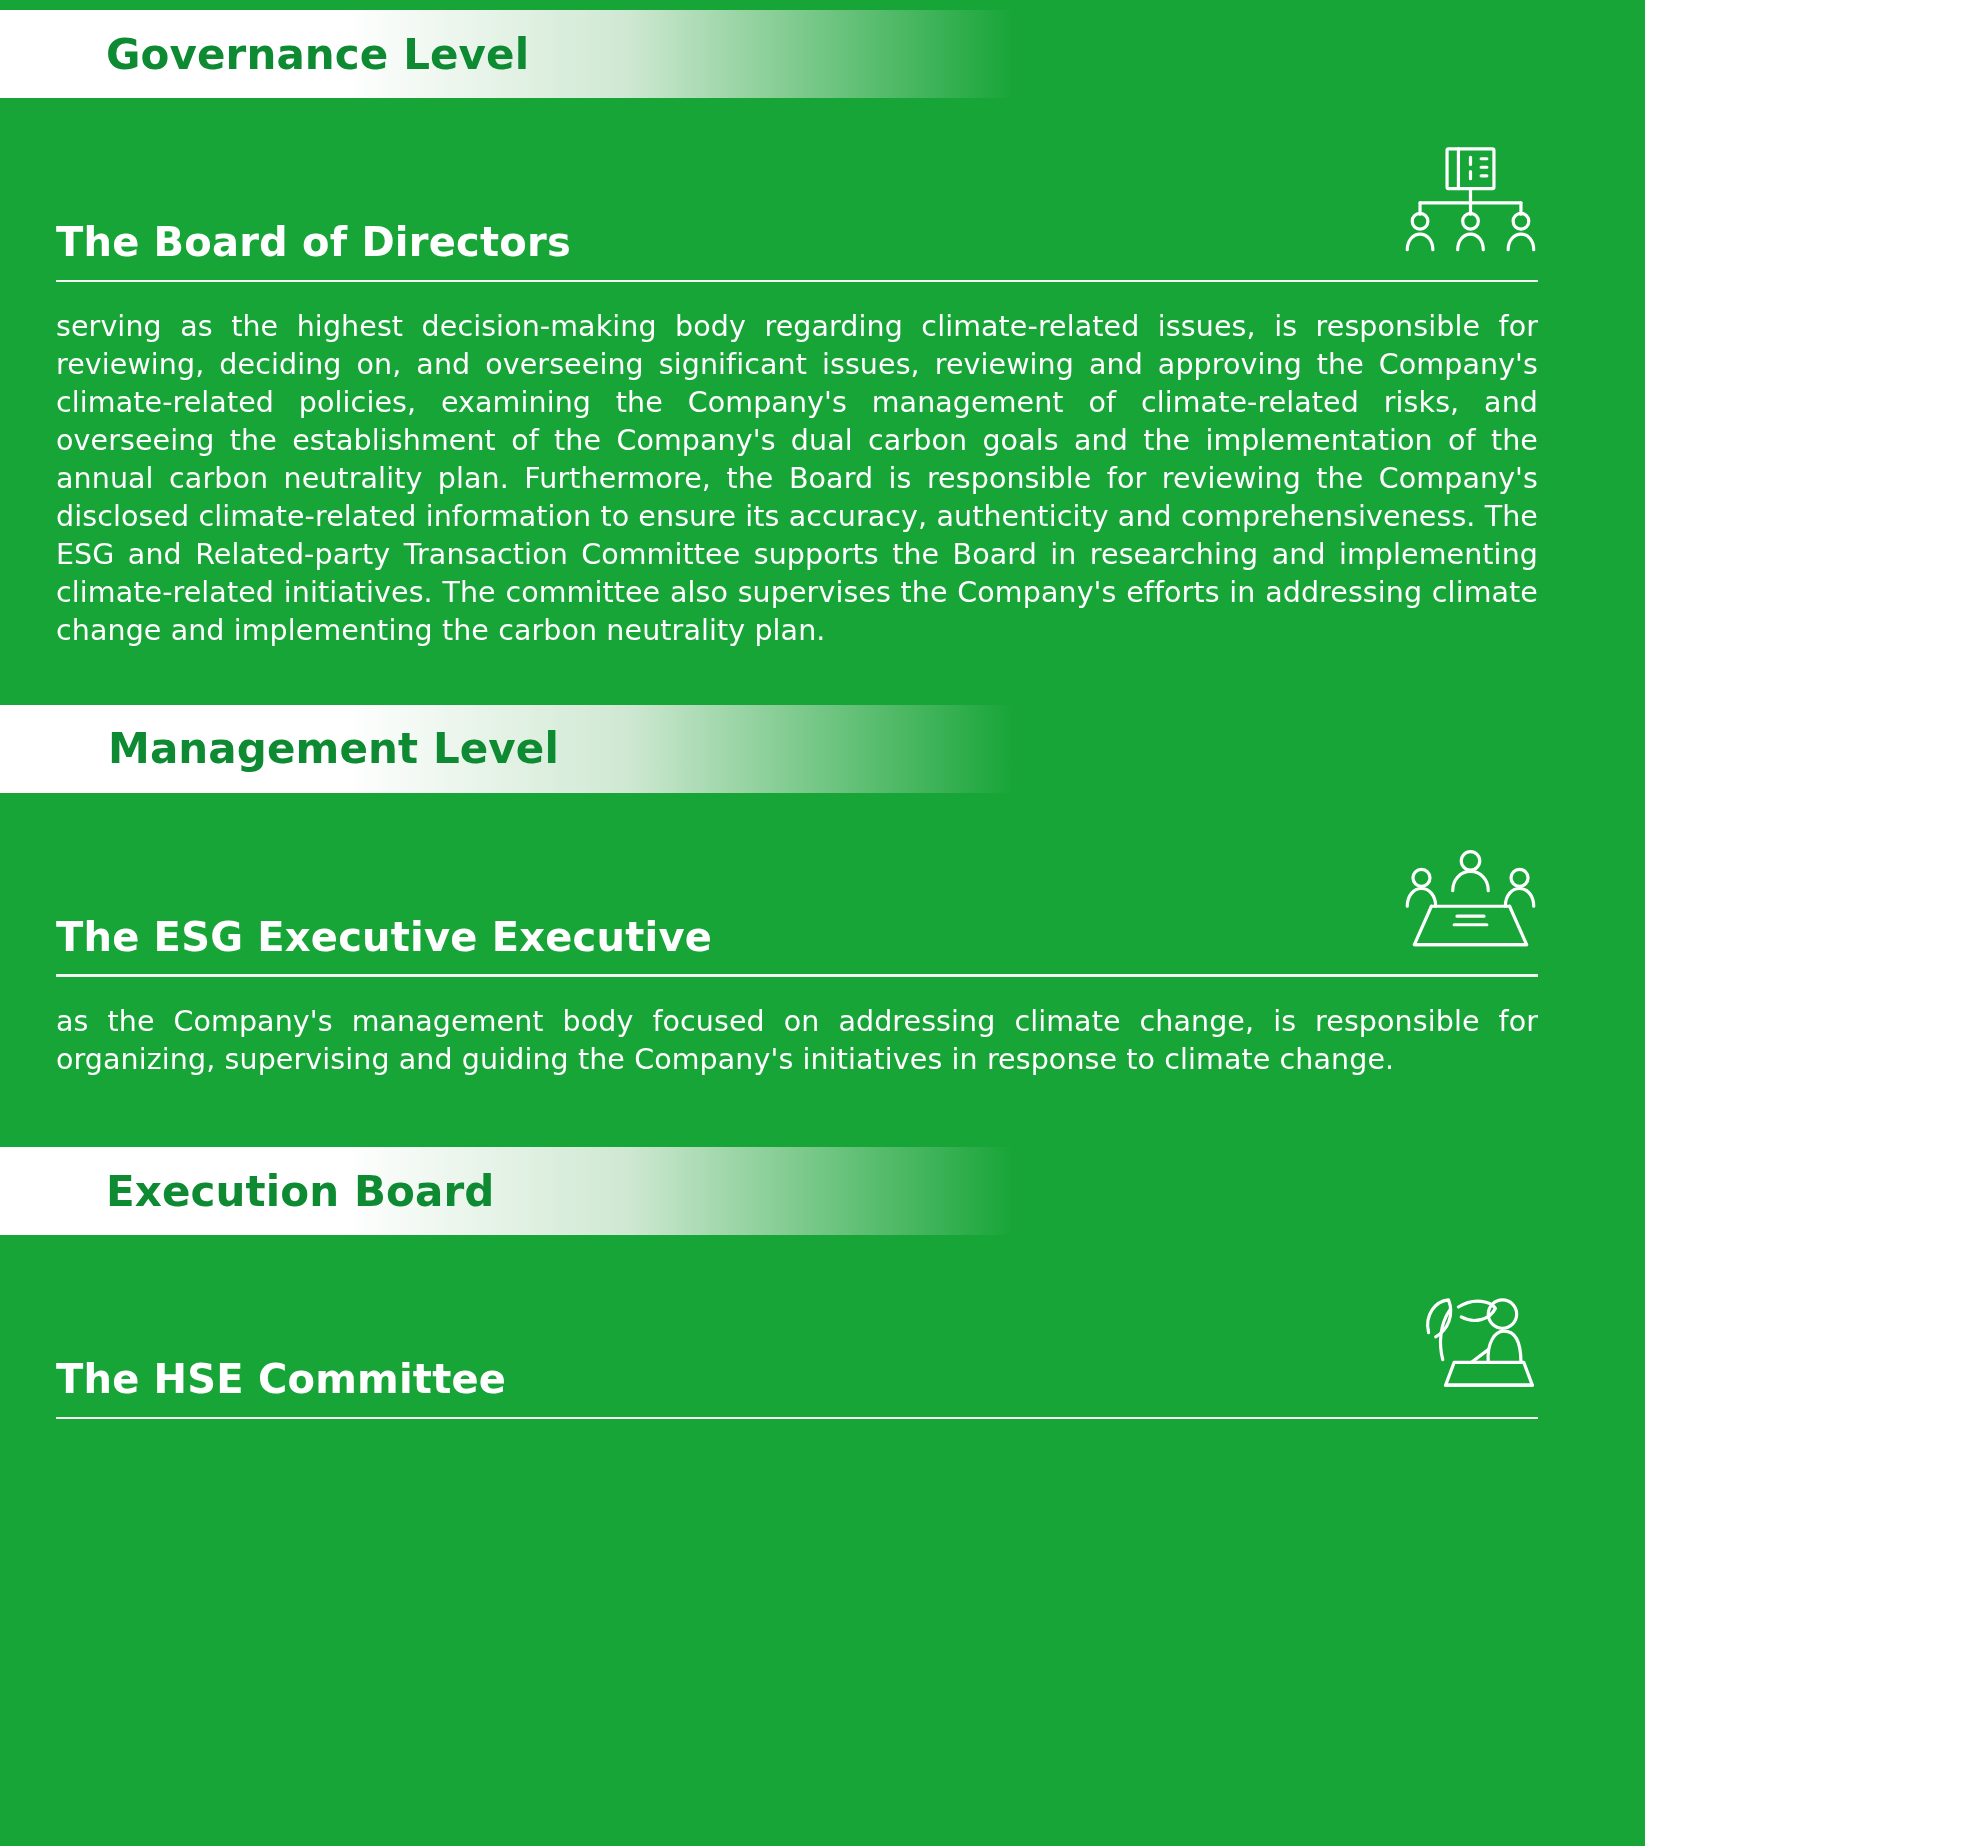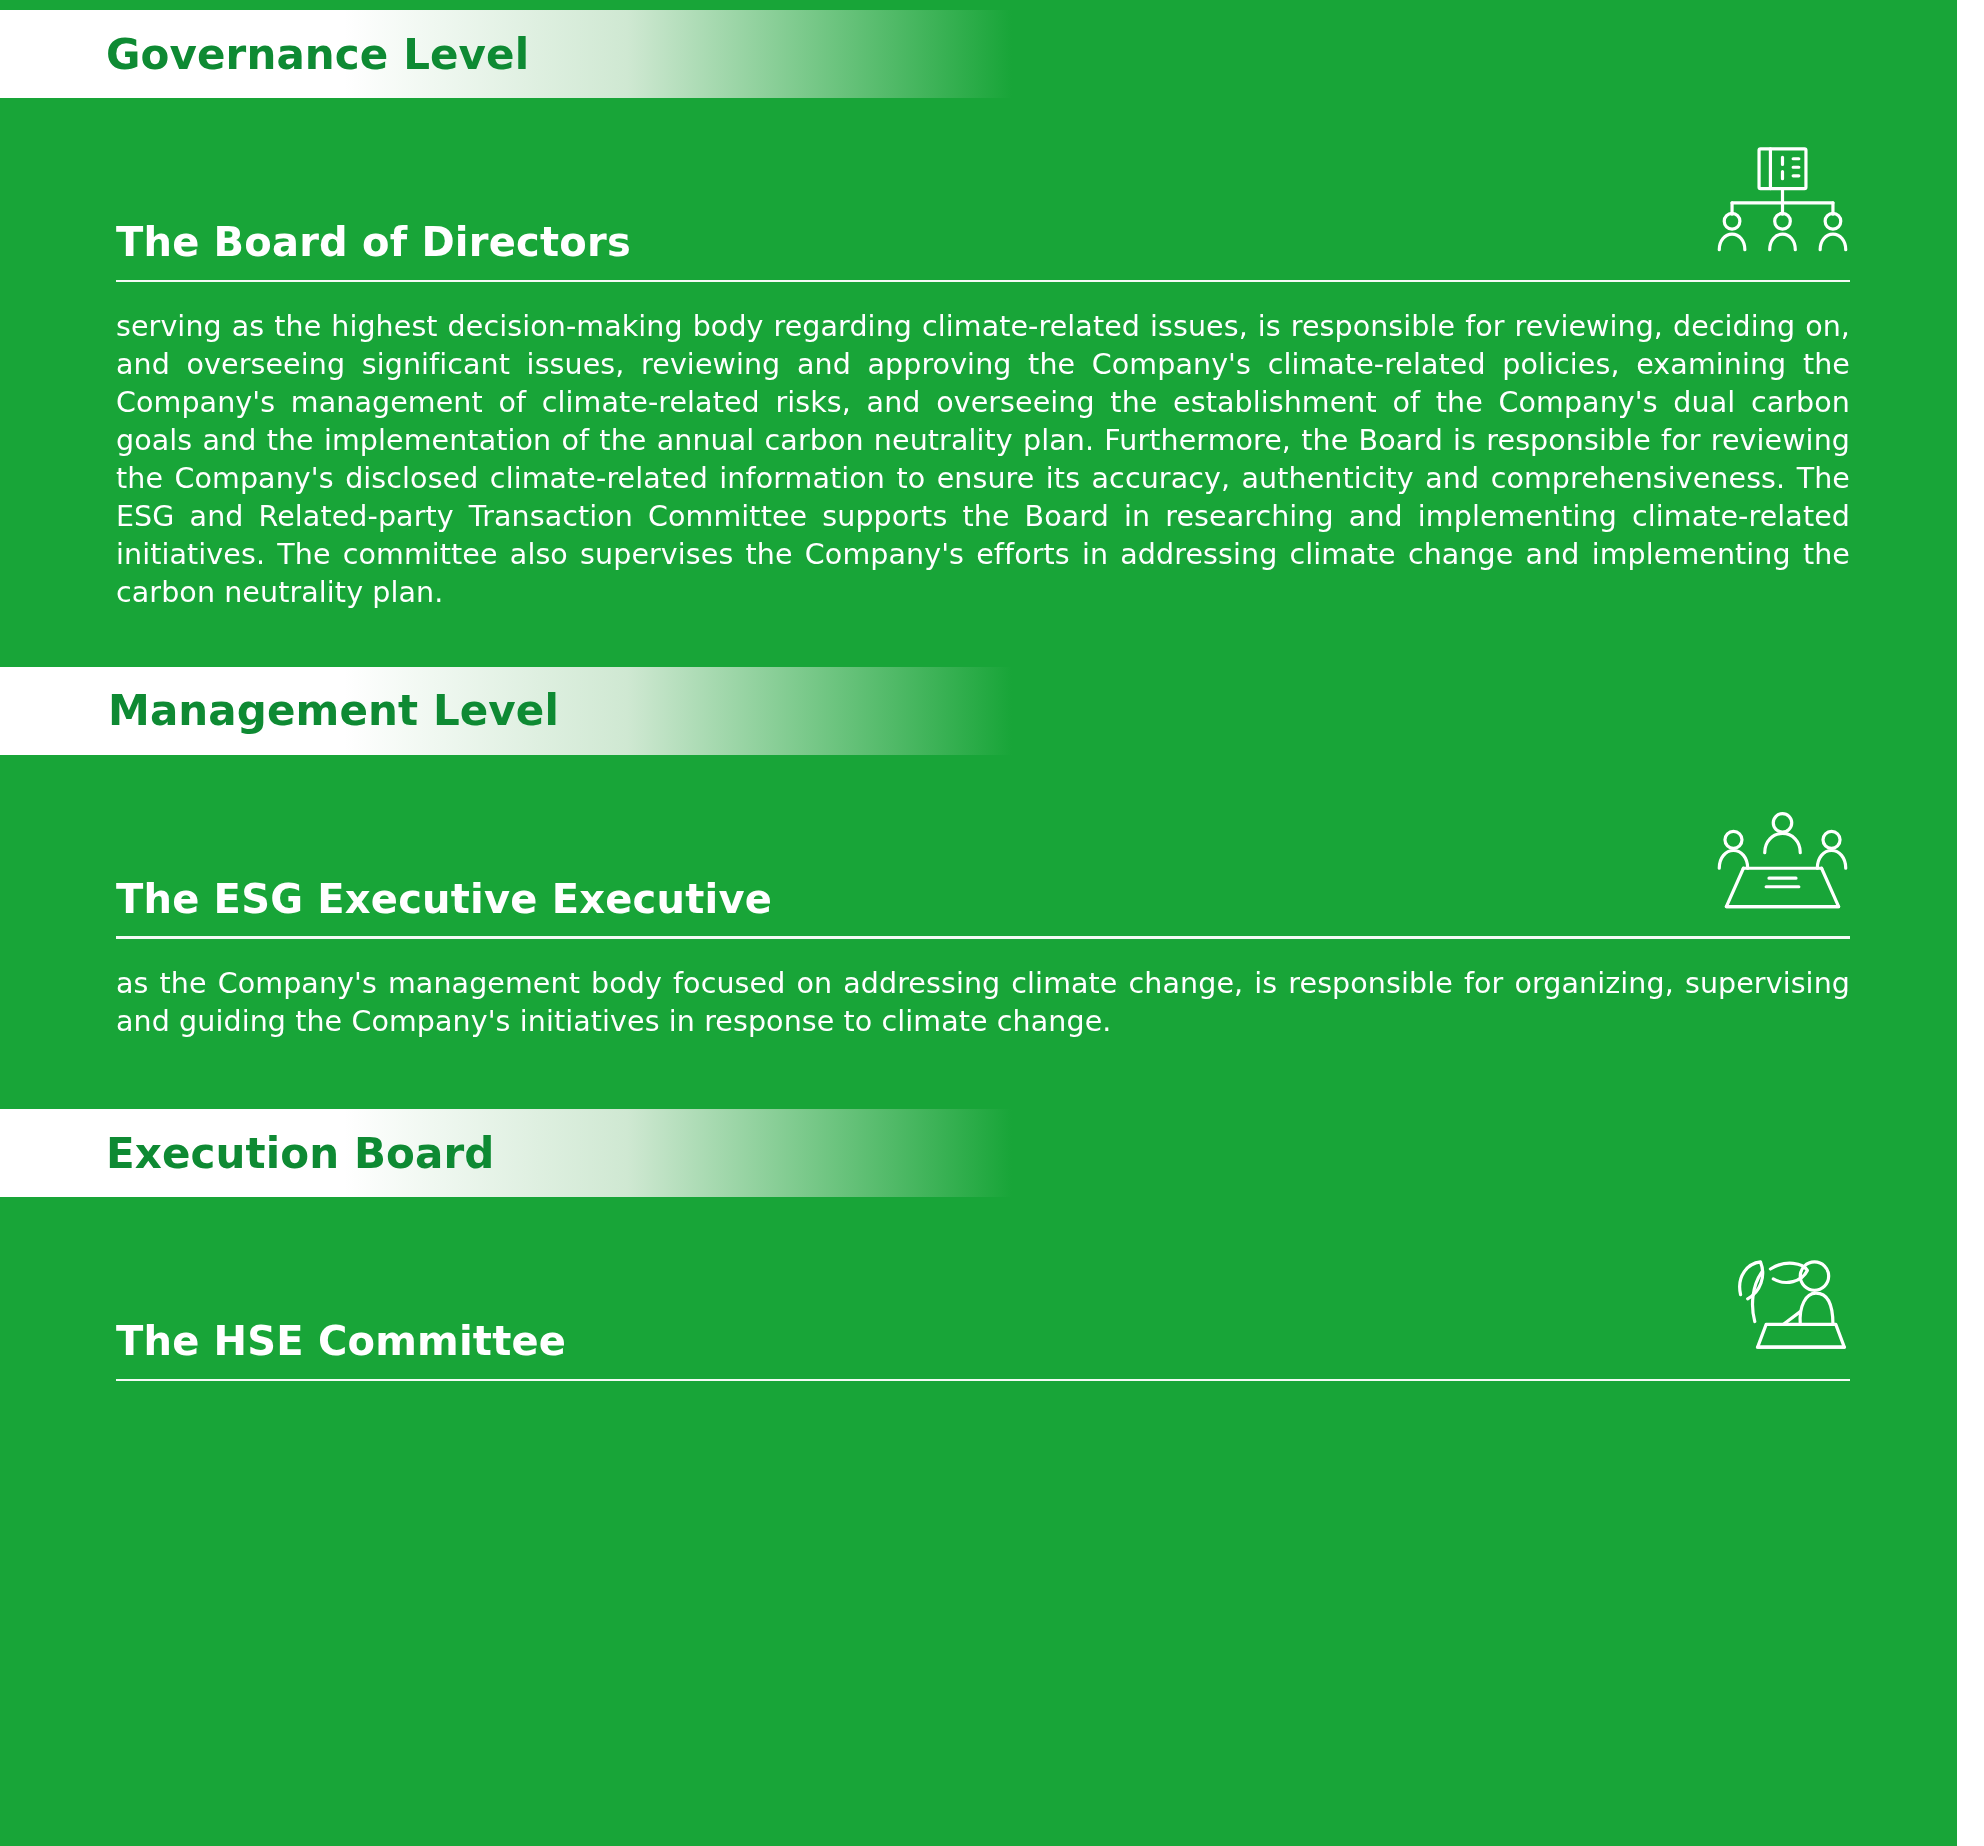--- a/index.html
+++ b/index.html
@@ -9,21 +9,21 @@
   }
   body {
     width: 1985px;
     height: 1847px;
     font-family: "DejaVu Sans", sans-serif;
     overflow: hidden;
   }
 
   .page {
     position: relative;
-    width: 1957px;
+    width: 1645px;
     height: 1847px;
     background: #18a538;
     box-sizing: border-box;
     padding-top: 10px;
   }
 
   
   .level-banner {
     position: relative;
     width: 1012px;
@@ -40,21 +40,21 @@
     margin-left: 106px;
     white-space: nowrap;
   }
   .level-banner.indent .level-title {
     margin-left: 108px;
     text-align: right;
   }
 
   
   .section {
-    padding: 0 107px 0 116px;
+    padding: 0 107px 0 56px;
     box-sizing: border-box;
   }
 
   .head-row {
     display: flex;
     align-items: flex-end;
     justify-content: space-between;
     padding-top: 41px;
   }
   .head-title {

